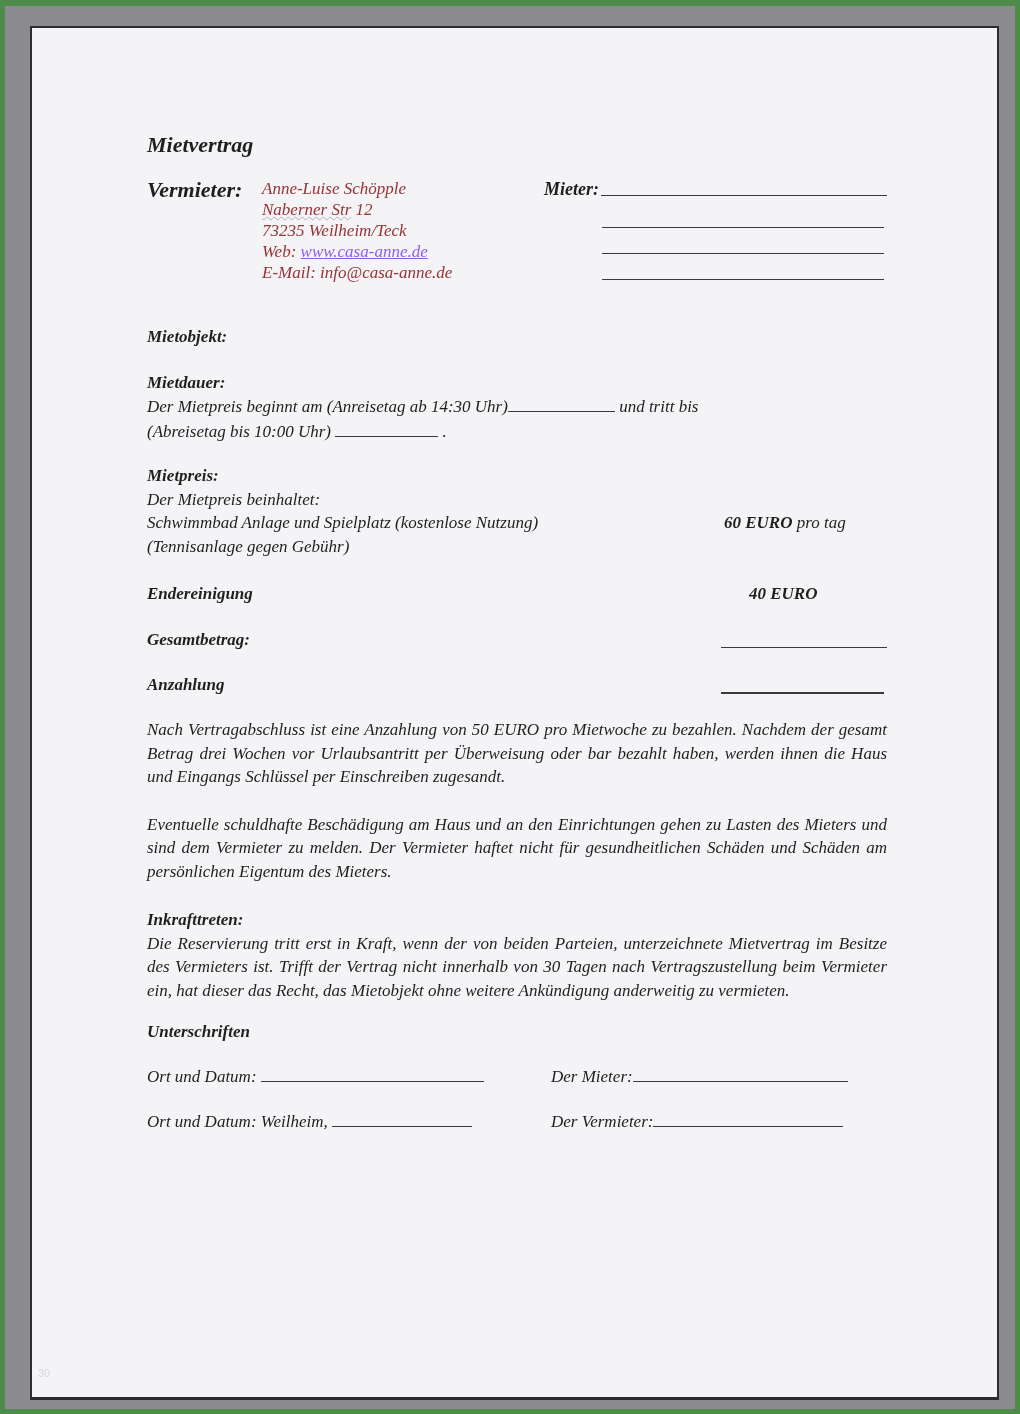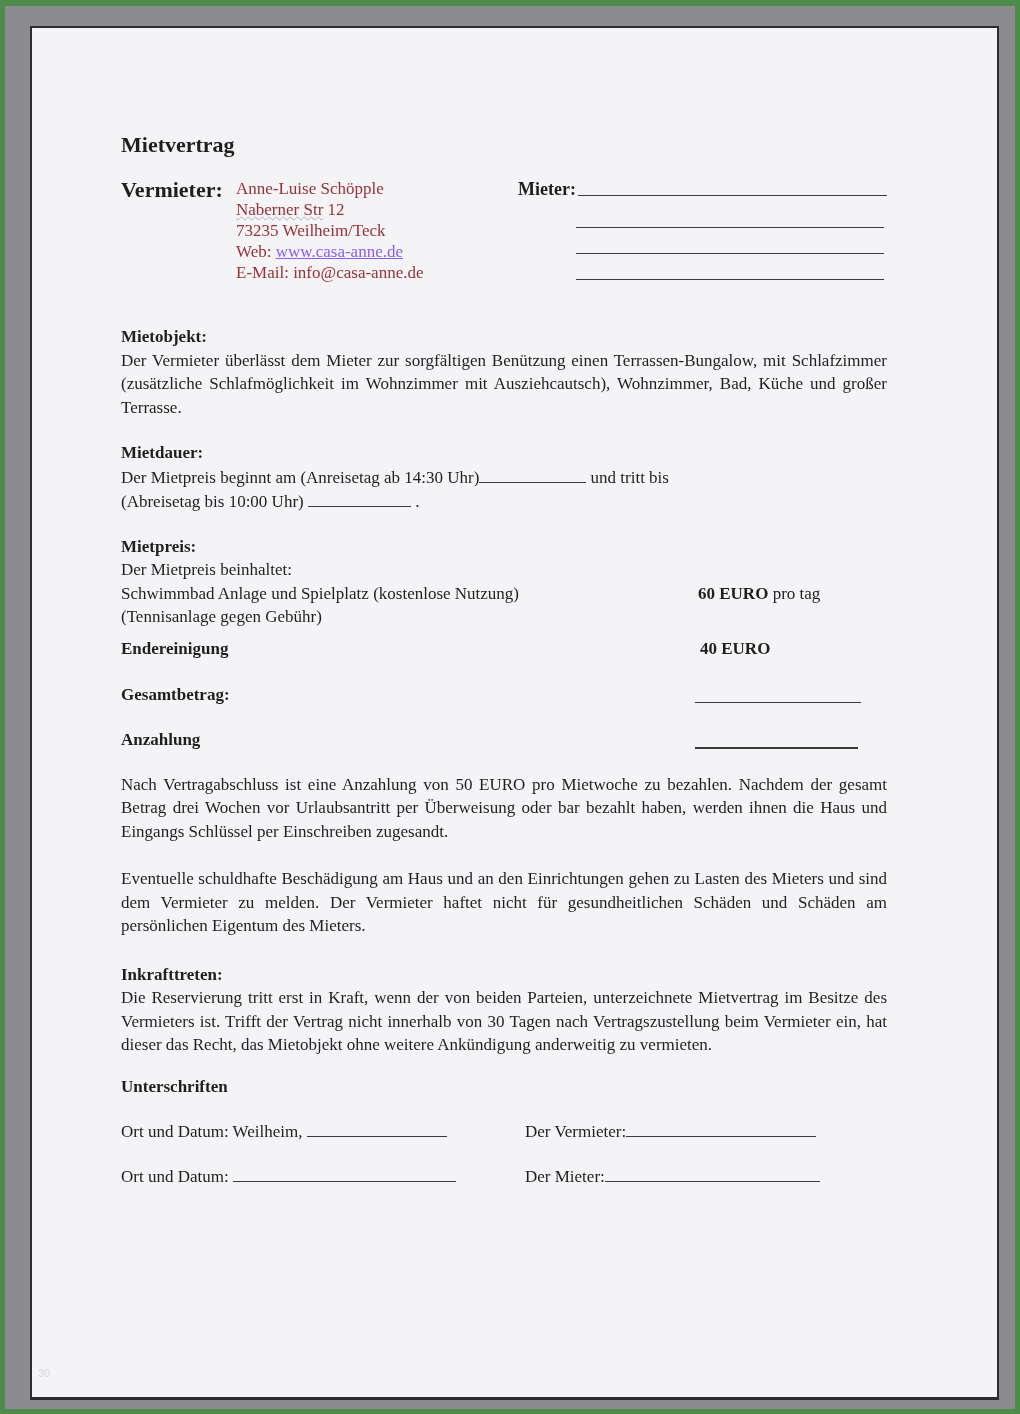--- a/index.html
+++ b/index.html
@@ -19,23 +19,24 @@
     position: absolute;
     left: 25px; top: 20px;
     width: 969px; height: 1374px;
     background: #f4f3f6;
     border: 2px solid #2e2c2e;
     border-bottom-width: 3px;
     box-sizing: border-box;
   }
   .content {
     position: relative;
-    padding: 104px 110px 0 89px;
+    padding: 104px 110px 0 115px;
     font-size: 17px;
     line-height: 23.5px;
+    font-style: italic;
   }
   .title {
     font-size: 22px;
     font-weight: bold;
     line-height: 26px;
   }
   b, .bold { font-weight: bold; }
 
   
   .parties { display: flex; margin-top: 20px; }
@@ -55,41 +56,41 @@
   .mieter-first .blank { flex: 1; margin-left: 2px; }
   .mieter-line { border-bottom: 1px solid #3a3a3a; height: 25px; margin-left: 58px; margin-right: 3px; }
 
   .sec-heading { font-weight: bold; }
   .just { text-align: justify; }
 
   .row-price { position: relative; }
   .price { position: absolute; left: 577px; top: 0; white-space: nowrap; }
 
   .amount-row { position: relative; height: 24px; }
-  .amount-row .aprice { position: absolute; left: 579px; top: 0; font-weight: bold; }
+  .amount-row .aprice { position: absolute; left: 602px; top: 0; font-weight: bold; }
   .amount-row .aline { position: absolute; left: 574px; top: 19px; width: 166px; border-bottom: 1px solid #3a3a3a; }
   .amount-row .aline.thick { border-bottom-width: 2px; width: 163px; }
 
   .sig-row { display: flex; }
   .sig-left { width: 404px; }
   .nowrap { white-space: nowrap; }
 
   .page-number {
     position: absolute;
     left: 6px; bottom: 18px;
     font-size: 11px;
     color: #d9d8dd;
     font-family: "Liberation Sans", sans-serif;
   }
 
   
   .mt-mietobjekt { margin-top: 42px; }
   .mt-mietdauer  { margin-top: 22px; }
   .mt-mietpreis  { margin-top: 21px; }
-  .mt-ender      { margin-top: 8px; }
+  .mt-ender      { margin-top: 24px; }
   .mt-gesamt     { margin-top: 22px; }
   .mt-anzahlung  { margin-top: 21px; }
   .mt-para1      { margin-top: 21px; }
   .mt-para2      { margin-top: 24px; }
   .mt-inkraft    { margin-top: 25px; }
   .mt-unter      { margin-top: 18px; }
   .mt-sig1       { margin-top: 21px; }
   .mt-sig2       { margin-top: 20px; }
 </style>
 </head>
@@ -116,21 +117,20 @@
             <span class="blank"></span>
           </div>
           <div class="mieter-line"></div>
           <div class="mieter-line"></div>
           <div class="mieter-line"></div>
         </div>
       </div>
 
       <div class="mt-mietobjekt">
         <div class="sec-heading">Mietobjekt:</div>
-        <div class="just">Der Vermieter überlässt dem Mieter zur sorgfältigen Benützung einen Terrassen-Bungalow, mit Schlafzimmer (zusätzliche Schlafmöglichkeit im Wohnzimmer mit Ausziehcautsch), Wohnzimmer, Bad, Küche und großer Terrasse.</div>
       </div>
 
       <div class="mt-mietdauer">
         <div class="sec-heading">Mietdauer:</div>
         <div><span>Der Mietpreis beginnt am (Anreisetag ab 14:30 Uhr)</span><span class="blank" style="width:107px"></span> <span>und tritt bis</span></div>
         <div><span>(Abreisetag bis 10:00 Uhr) </span><span class="blank" style="width:103px"></span> <span>.</span></div>
       </div>
 
       <div class="mt-mietpreis">
         <div class="sec-heading">Mietpreis:</div>
@@ -161,26 +161,26 @@
 
       <div class="just mt-para2">Eventuelle schuldhafte Beschädigung am Haus und an den Einrichtungen gehen zu Lasten des Mieters und sind dem Vermieter zu melden. Der Vermieter haftet nicht für gesundheitlichen Schäden und Schäden am persönlichen Eigentum des Mieters.</div>
 
       <div class="mt-inkraft">
         <div class="sec-heading">Inkrafttreten:</div>
         <div class="just">Die Reservierung tritt erst in Kraft, wenn der von beiden Parteien, unterzeichnete Mietvertrag im Besitze des Vermieters ist. Trifft der Vertrag nicht innerhalb von 30 Tagen nach Vertragszustellung beim Vermieter ein, hat dieser das Recht, das Mietobjekt ohne weitere Ankündigung anderweitig zu vermieten.</div>
       </div>
 
       <div class="sec-heading mt-unter">Unterschriften</div>
 
+      <div class="sig-row mt-sig2">
+        <div class="sig-left nowrap"><span>Ort und Datum: </span><span class="blank" style="width:223px"></span></div>
+        <div class="nowrap"><span>Der Mieter:</span><span class="blank" style="width:215px"></span></div>
+      </div>
+
       <div class="sig-row mt-sig1">
         <div class="sig-left nowrap"><span>Ort und Datum: Weilheim, </span><span class="blank" style="width:140px"></span></div>
         <div class="nowrap"><span>Der Vermieter:</span><span class="blank" style="width:190px"></span></div>
-      </div>
-
-      <div class="sig-row mt-sig2">
-        <div class="sig-left nowrap"><span>Ort und Datum: </span><span class="blank" style="width:223px"></span></div>
-        <div class="nowrap"><span>Der Mieter:</span><span class="blank" style="width:215px"></span></div>
       </div>
 
     </div>
     <div class="page-number">30</div>
   </div>
 </div>
 
 </body></html>

